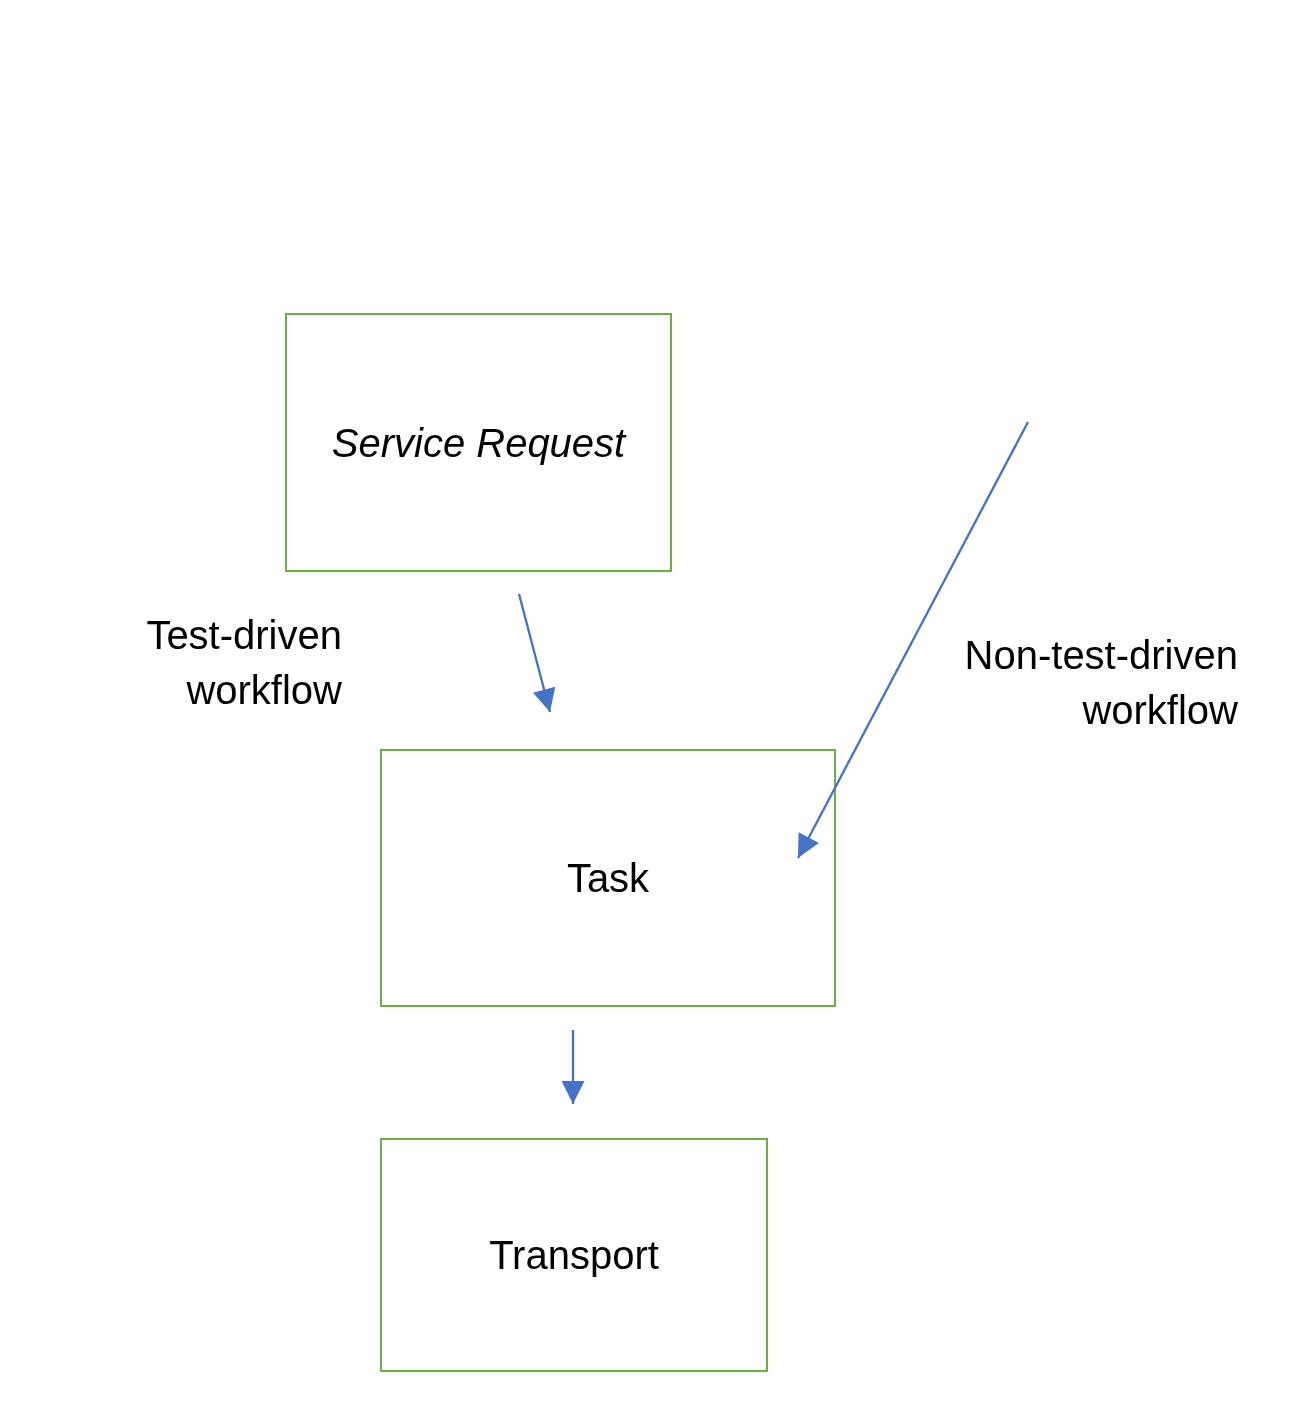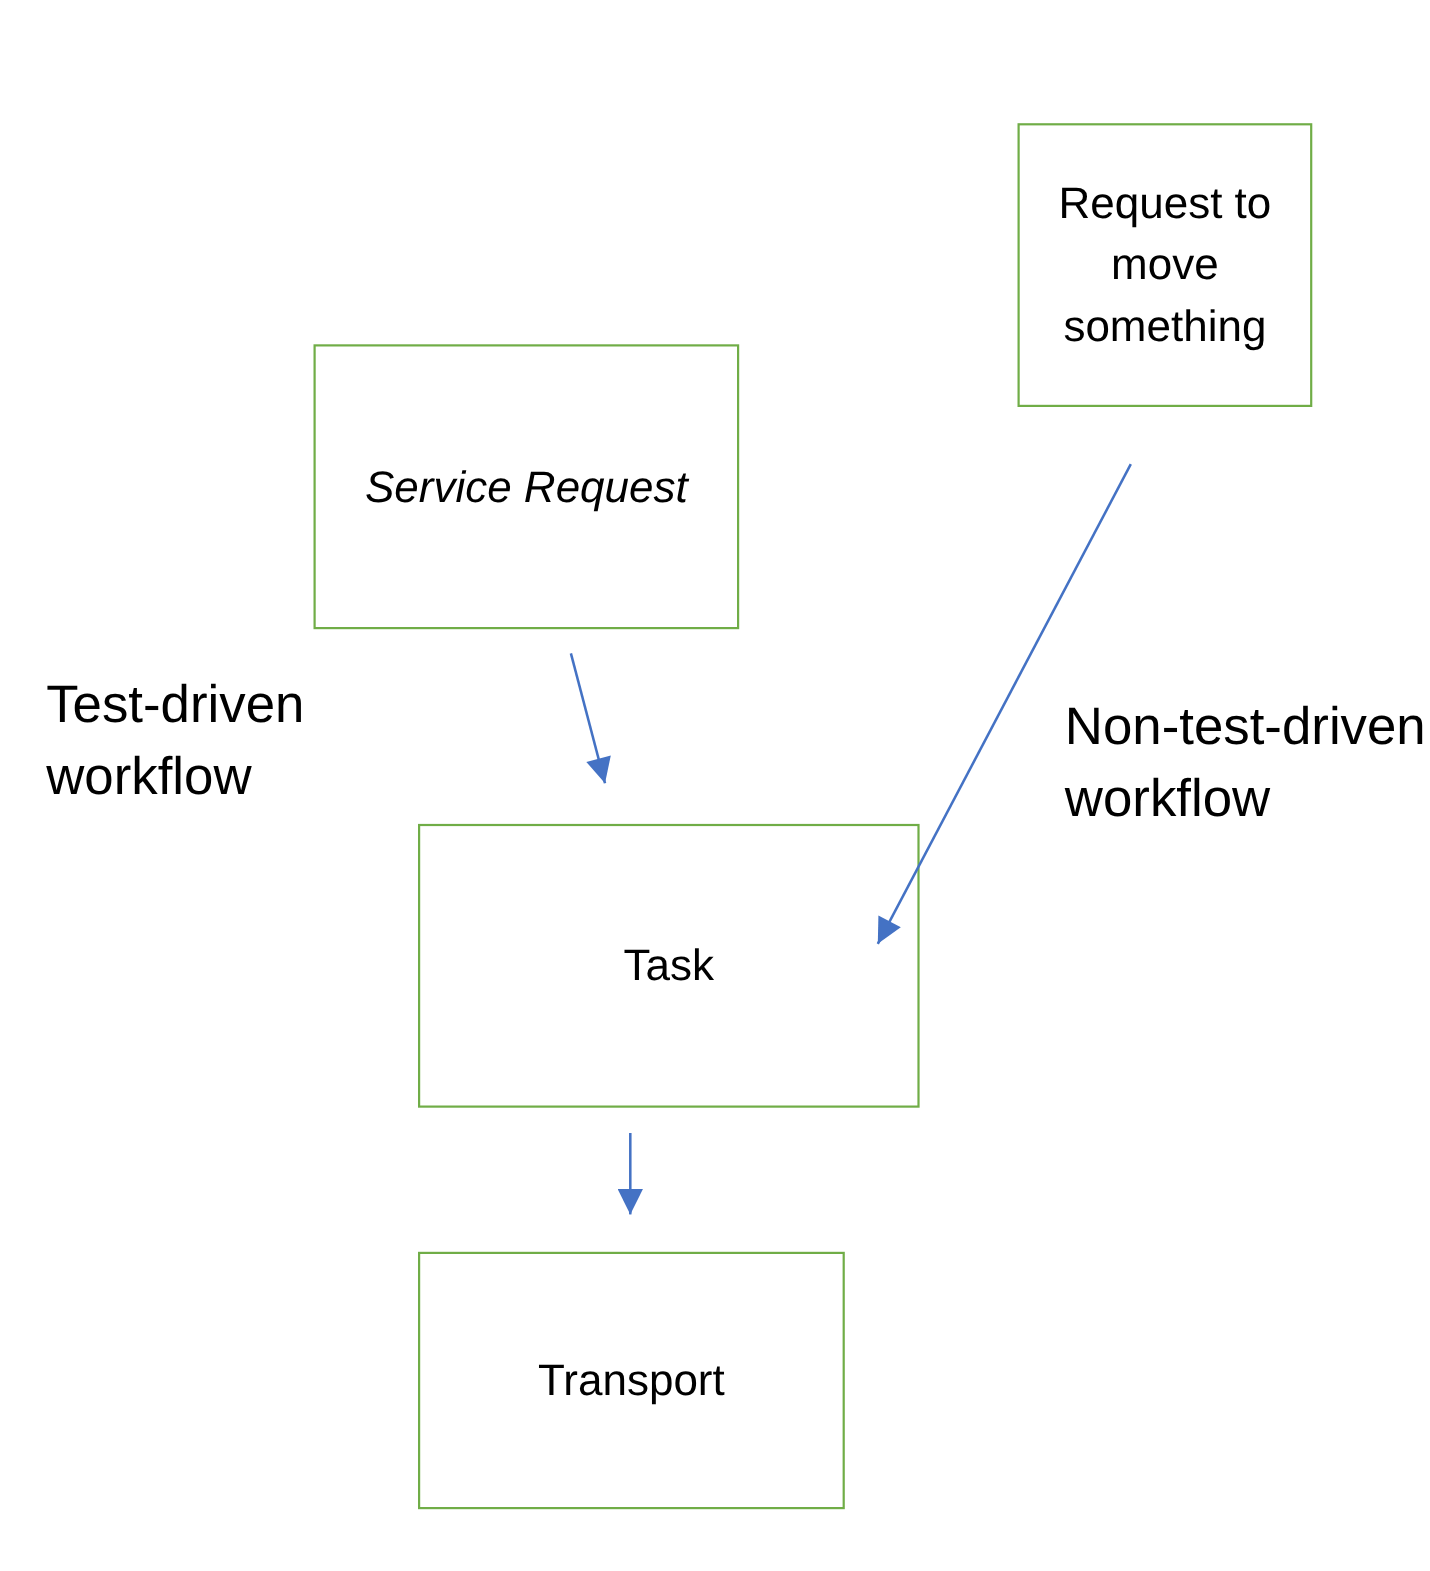--- a/index.html
+++ b/index.html
@@ -29,47 +29,42 @@
     white-space: pre-line;
     box-sizing: border-box;
   }
   .box-request-to-move { left: 925px; top: 112px;  width: 268px; height: 258px; }
   .box-service-request { left: 285px; top: 313px;  width: 387px; height: 259px; font-style: italic; }
   .box-task            { left: 380px; top: 749px;  width: 456px; height: 258px; }
   .box-transport       { left: 380px; top: 1138px; width: 388px; height: 234px; }
 
   .flow-label {
     position: absolute;
-    text-align: left;
-    font-size: 48px;
+    text-align: right;
+    font-size: 40px;
     line-height: 1.38;
     white-space: pre-line;
   }
   .label-test-driven     { left: 42px;  top: 608px; width: 300px; }
-  .label-non-test-driven { left: 968px; top: 628px; width: 330px; }
+  .label-non-test-driven { left: 908px; top: 628px; width: 330px; }
 
   .arrow-layer {
     position: absolute;
     left: 0;
     top: 0;
     width: 1300px;
     height: 1428px;
     pointer-events: none;
   }
 </style>
 </head>
 <body>
 
 <div id="canvas">
 
-  <div class="flow-box box-request-to-move">
-    <span>Request to
-move
-something</span>
-  </div>
 
   <div class="flow-box box-service-request">
     <span>Service Request</span>
   </div>
 
   <div class="flow-box box-task">
     <span>Task</span>
   </div>
 
   <div class="flow-box box-transport">

